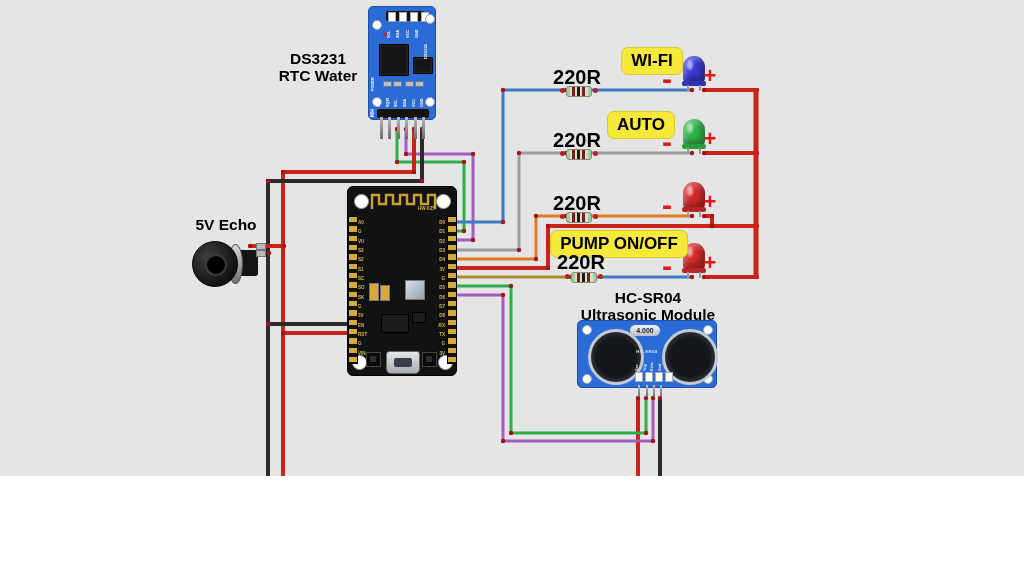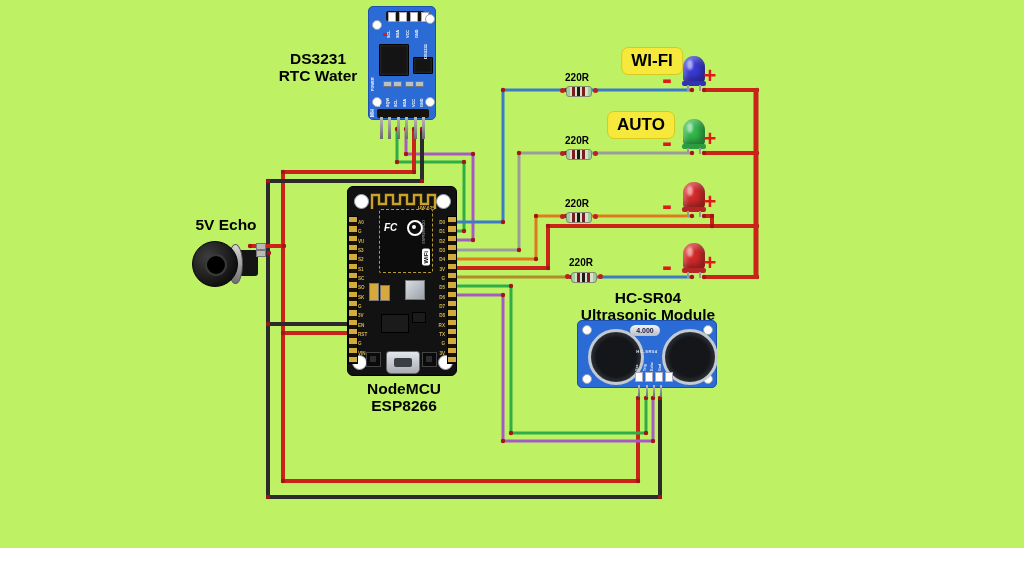--- a/index.html
+++ b/index.html
@@ -1,24 +1,24 @@
 <!DOCTYPE html>
 <html><head>
 <meta charset="utf-8">
 <style>
   html,body{margin:0;padding:0;background:#fff}
-  .stage{position:relative;width:1024px;height:548px;background:#bef264;overflow:hidden;
+  .stage{position:relative;width:1024px;height:476px;background:#e5e5e5;overflow:hidden;
          font-family:"Liberation Sans",sans-serif}
   #wires{position:absolute;left:0;top:0;z-index:1}
   .board{position:absolute;z-index:2}
   .txt{position:absolute;z-index:5;font-weight:bold;color:#000;text-align:center;
        transform:translate(-50%,-50%);white-space:nowrap}
   .complabel{font-size:15.5px;line-height:17px}
   .caption{font-size:21.5px}
-  .rlabel{font-size:10px}
+  .rlabel{font-size:20px}
   .ylabel{position:absolute;z-index:4;transform:translate(-50%,-50%);border-radius:7px;
           padding:3px 9px;font-weight:bold;font-size:17px;white-space:nowrap;color:#000;
           border:1px solid #d8c81f}
   .pol{position:absolute;z-index:5;color:#e01818;font-weight:bold;transform:translate(-50%,-50%)}
   .minus{font-size:30px}.plus{font-size:22px}
   
   .res{position:absolute;z-index:3;width:24px;height:9px;border-radius:3px;border:1px solid #848a74;
        background:linear-gradient(90deg,#9ecf9e 0 3px,#d9dfc9 3px 5px,#7a1f1f 5px 8px,#d9dfc9 8px 10px,
                   #1a1a1a 10px 13px,#d9dfc9 13px 15px,#7a1f1f 15px 18px,#d9dfc9 18px 21px,#9ecf9e 21px 24px)}
   .res::before,.res::after{content:"";position:absolute;top:1px;width:5px;height:5px;border-radius:50%;background:#b42222}
@@ -265,28 +265,20 @@
 
   <div class="board mcu" style="left:347px;top:186px;width:108px;height:188px">
     <div class="hole" style="left:6px;top:7px;width:13px;height:13px"></div>
     <div class="hole" style="left:88px;top:7px;width:13px;height:13px"></div>
     <div class="hole" style="left:4px;top:168px;width:13px;height:13px"></div>
     <div class="hole" style="left:90px;top:168px;width:13px;height:13px"></div>
     <svg width="74" height="22" style="position:absolute;left:20px;top:2px">
       <polyline points="4,20 4,6 11,6 11,15 18,15 18,6 25,6 25,15 32,15 32,6 39,6 39,15 46,15 46,6 53,6 53,15 60,15 60,6 67,6 67,20" fill="none" stroke="#c9a227" stroke-width="2.4"></polyline>
     </svg>
     <div class="goldtxt" style="left:70px;top:19px">HW-625</div>
-    <div class="esp">
-      <div class="fc">FC</div>
-      <div class="spiral">
-          <i></i>
-        </div>
-      <div class="wifibadge">WiFi</div>
-      <div class="chipname">ESP8266MOD</div>
-    </div>
     <div class="passive" style="left:21px;top:96px;width:8px;height:16px;background:#d7a93c"></div>
     <div class="passive" style="left:32px;top:98px;width:8px;height:14px;background:#d7a93c"></div>
     <div class="passive" style="left:57px;top:93px;width:18px;height:18px;background:linear-gradient(135deg,#d8dde2,#9aa1a8)"></div>
     <div class="smallic" style="left:33px;top:127px;width:26px;height:17px"></div>
     <div class="smallic" style="left:64px;top:125px;width:12px;height:9px"></div>
     <div class="btn" style="left:18px;top:165px">
         <i></i>
       </div>
     <div class="btn" style="left:74px;top:165px">
         <i></i>
@@ -324,24 +316,20 @@
         <span>D5</span>
         <span>D6</span>
         <span>D7</span>
         <span>D8</span>
         <span>RX</span>
         <span>TX</span>
         <span>G</span>
         <span>3V</span>
       </div>
   </div>
-  <div class="txt complabel" style="left:404px;top:397px">
-    <div>NodeMCU</div>
-      <div>ESP8266</div>
-  </div>
 
   <div class="board sensor" style="left:577px;top:320px;width:138px;height:66px">
     <div class="hole" style="left:4px;top:4px;width:8px;height:8px"></div>
     <div class="hole" style="left:125px;top:4px;width:8px;height:8px"></div>
     <div class="hole" style="left:4px;top:53px;width:8px;height:8px"></div>
     <div class="hole" style="left:125px;top:53px;width:8px;height:8px"></div>
     <div class="transducer" style="left:10px;top:8px"></div>
     <div class="transducer" style="left:84px;top:8px"></div>
     <div class="crystal">4.000</div>
     <div class="sensortext">HC-SR04</div>
@@ -400,20 +388,21 @@
     <div class="flange" style="background: rgb(214, 43, 43);"></div>
     <div class="hi"></div>
       <i class="leg lg1"></i>
       <i class="leg lg2"></i>
   </div>
   <div class="pol minus" style="left:667px;top:205px">-</div>
   <div class="pol plus" style="left:710px;top:202px">+</div>
 
   <div class="res" style="left:571px;top:272px"></div>
   <div class="txt rlabel" style="left:581px;top:262px">220R</div>
+  <div class="ylabel" style="left: 619px; top: 244px; background: rgb(246, 233, 59);">PUMP ON/OFF</div>
   <div class="led" style="left:682px;top:243px">
     <div class="dome" style="background: rgb(214, 43, 43);"></div>
     <div class="flange" style="background: rgb(214, 43, 43);"></div>
     <div class="hi"></div>
       <i class="leg lg1"></i>
       <i class="leg lg2"></i>
   </div>
   <div class="pol minus" style="left:667px;top:266px">-</div>
   <div class="pol plus" style="left:710px;top:263px">+</div>
 

